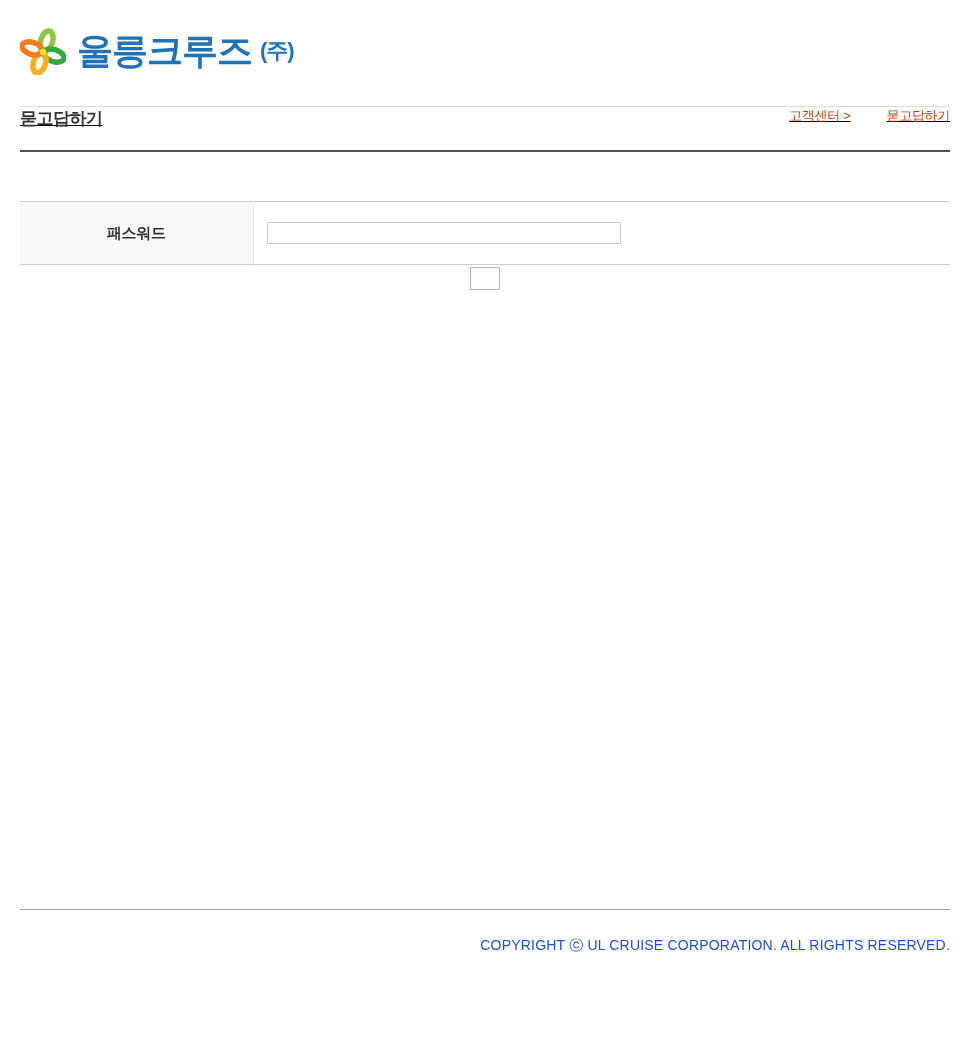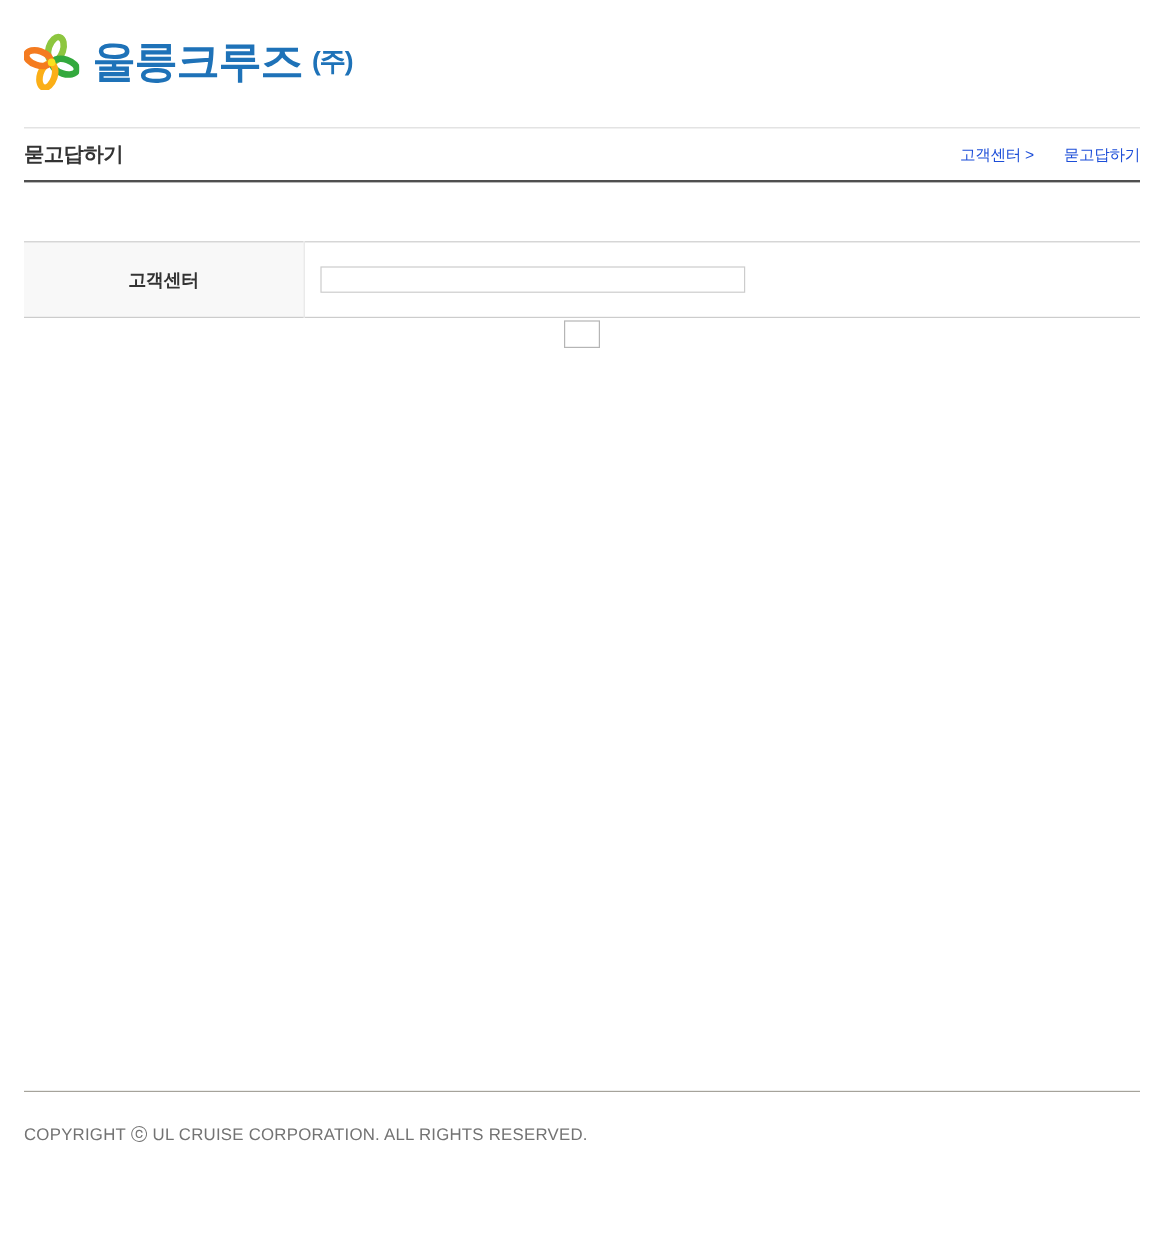--- a/index.html
+++ b/index.html
@@ -42,34 +42,35 @@
     margin-left: -3px;
   }
 
   
   .title-bar {
     margin: 0 20px;
     height: 45px;
     border-bottom: 2px solid #4f4f4f;
     display: flex;
     justify-content: space-between;
-    align-items: center;
+    align-items: flex-start;
+    text-decoration: underline;
   }
   .page-title {
     margin: 0;
     font-size: 17px;
     font-weight: bold;
     color: #333333;
     letter-spacing: -0.5px;
   }
   .breadcrumb {
     display: flex;
-    gap: 25px;
+    gap: 36px;
     font-size: 13px;
-    color: #1d4ed8;
+    color: #c2410c;
     letter-spacing: -0.3px;
   }
   .breadcrumb span { cursor: pointer; }
 
   
   .pw-table {
     margin: 49px 20px 0 20px;
     width: 930px;
     border-collapse: collapse;
     border-top: 1px solid #cccccc;
@@ -117,23 +118,23 @@
   
   .footer {
     position: absolute;
     top: 909px;
     left: 20px;
     right: 20px;
     border-top: 1px solid #a5a39b;
   }
   .copyright {
     margin: 27px 0 0 0;
-    text-align: left;
+    text-align: right;
     font-size: 14px;
-    color: #737373;
+    color: #1d4ed8;
     letter-spacing: 0.2px;
   }
 </style>
 </head>
 <body>
 
 <div class="header">
   <div class="logo">
     <svg width="46" height="48" viewBox="0 0 46 48">
       <g fill="none" stroke-width="5.5" transform="rotate(18 23 25)">
@@ -153,21 +154,21 @@
   <h1 class="page-title">묻고답하기</h1>
   <div class="breadcrumb">
     <span>고객센터 &gt;</span>
     <span>묻고답하기</span>
   </div>
 </div>
 
 <table class="pw-table">
   <tbody>
       <tr>
-    <th>고객센터</th>
+    <th>패스워드</th>
     <td>
       <input type="password" class="pw-input" placeholder="" style="">
     </td>
   </tr>
 </tbody>
   </table>
 
 <div class="btn-row">
   <button class="submit-btn"></button>
 </div>

